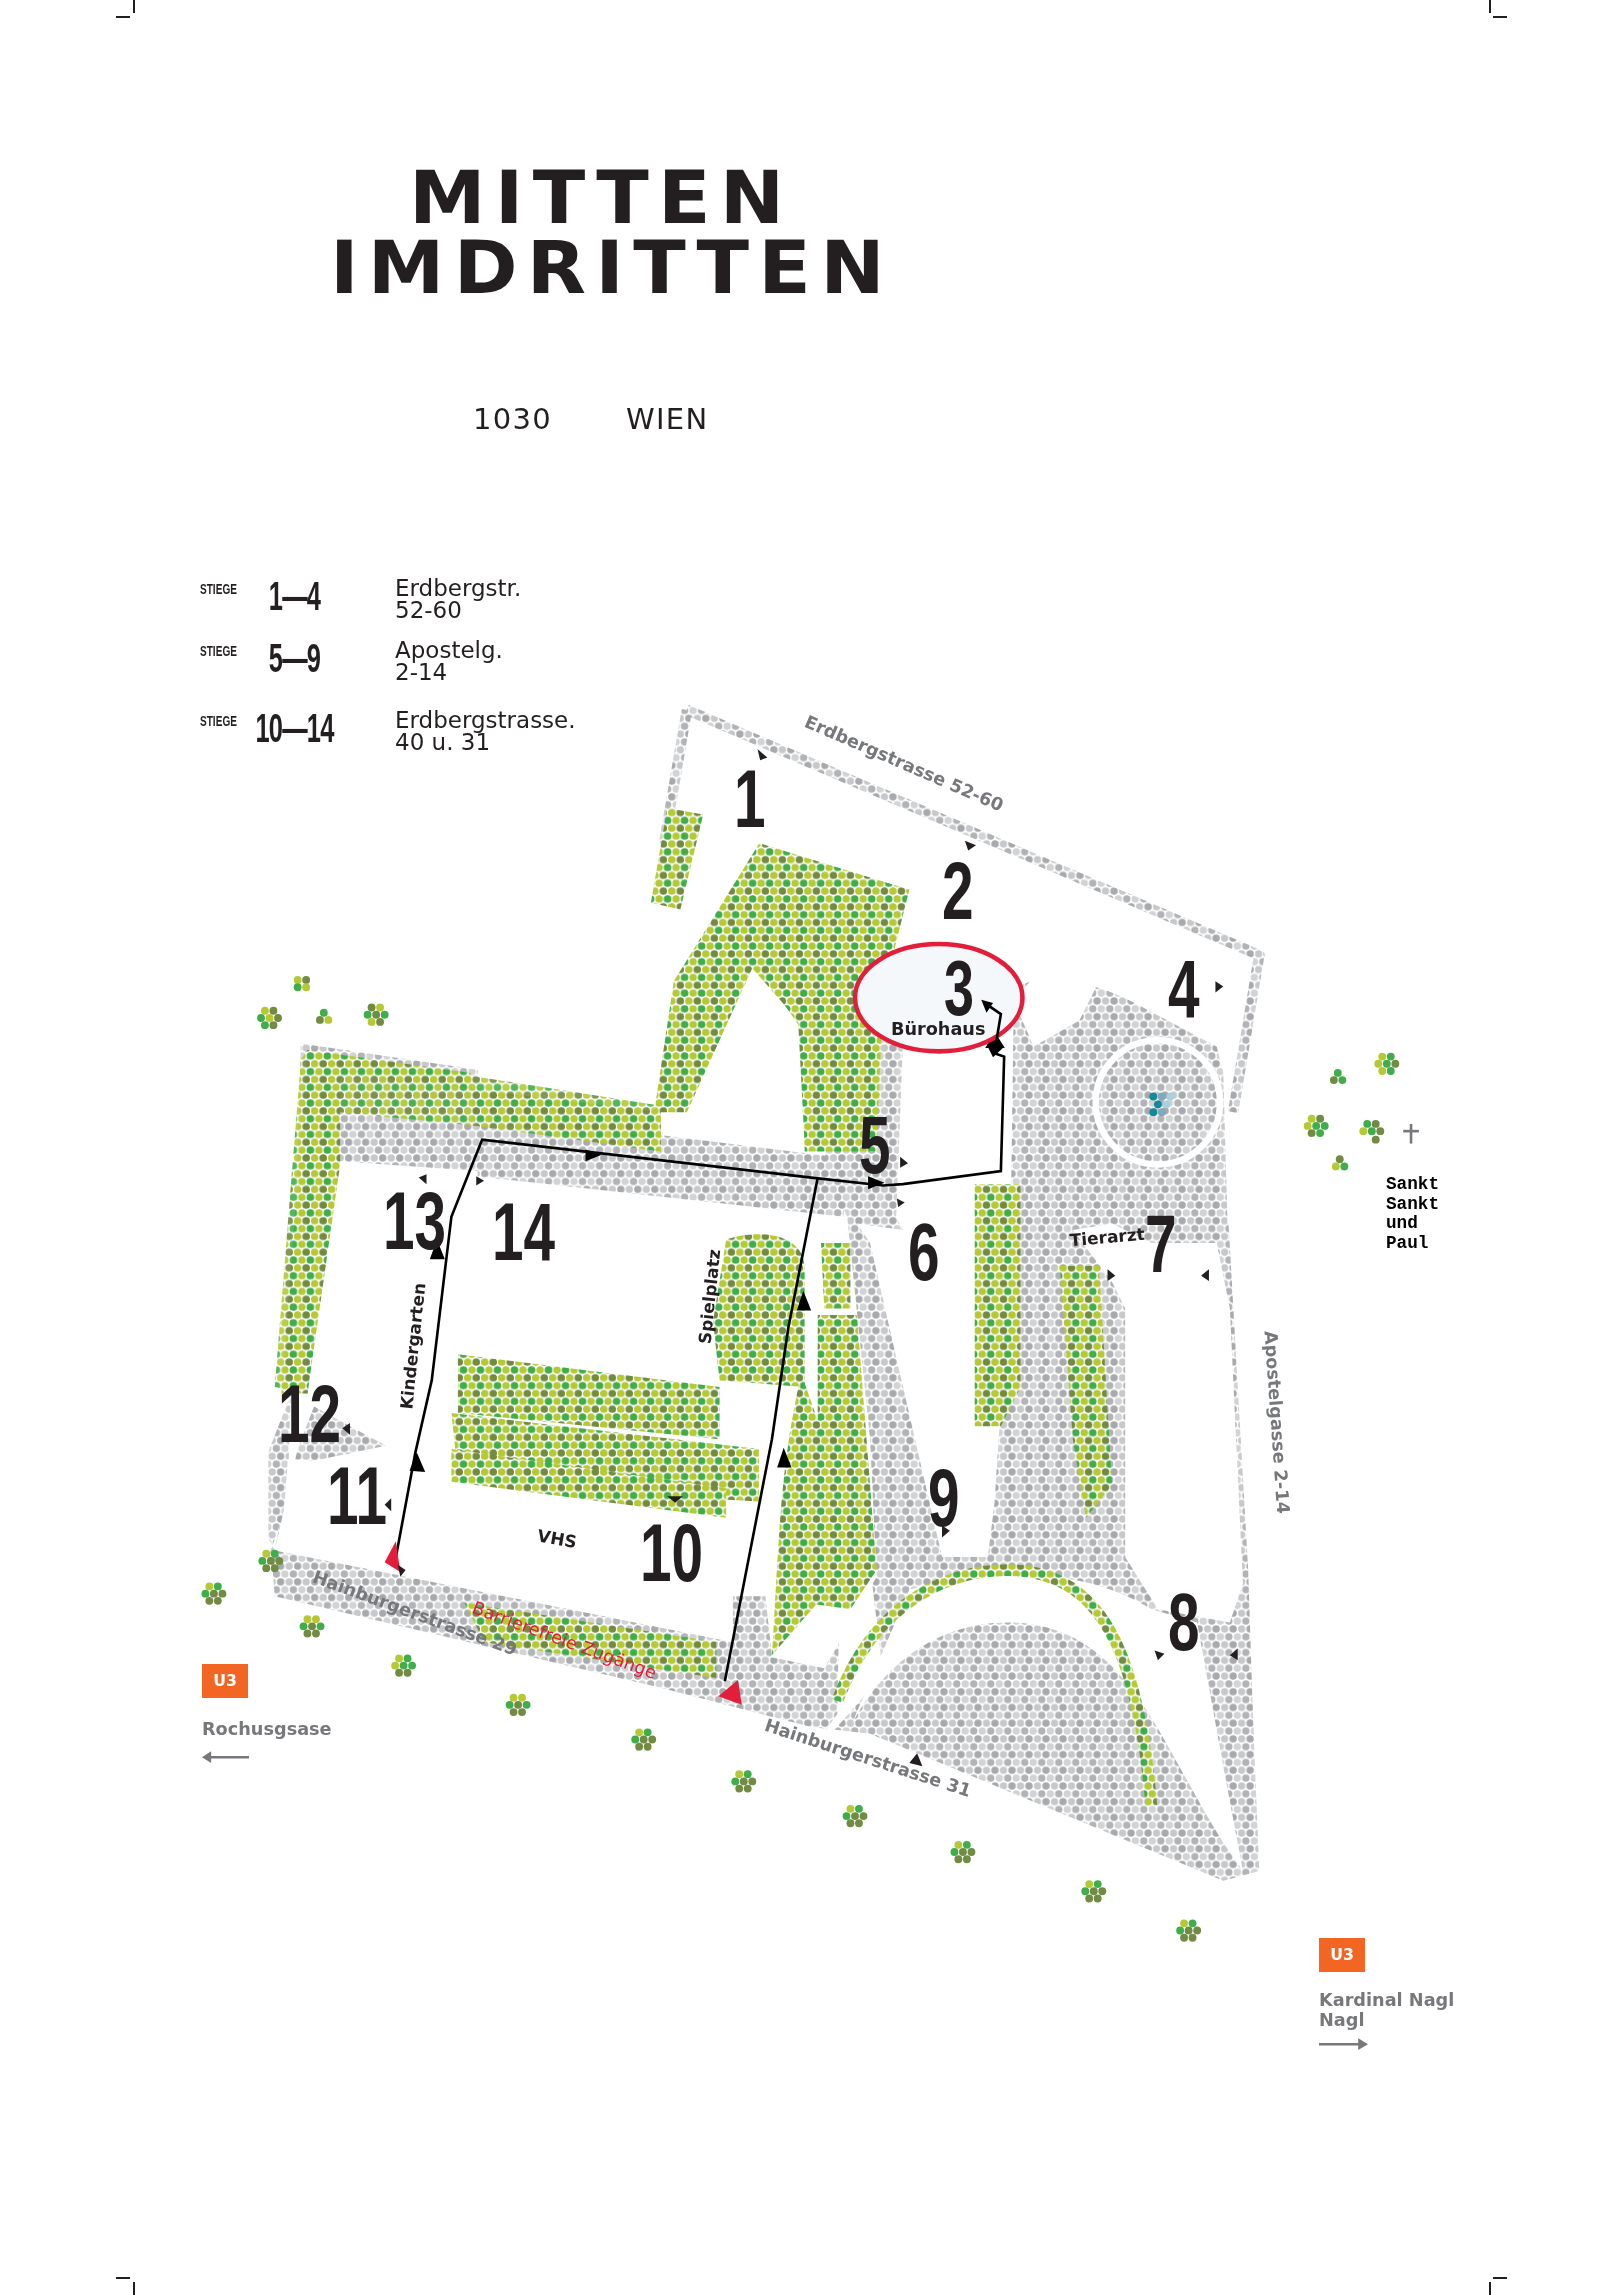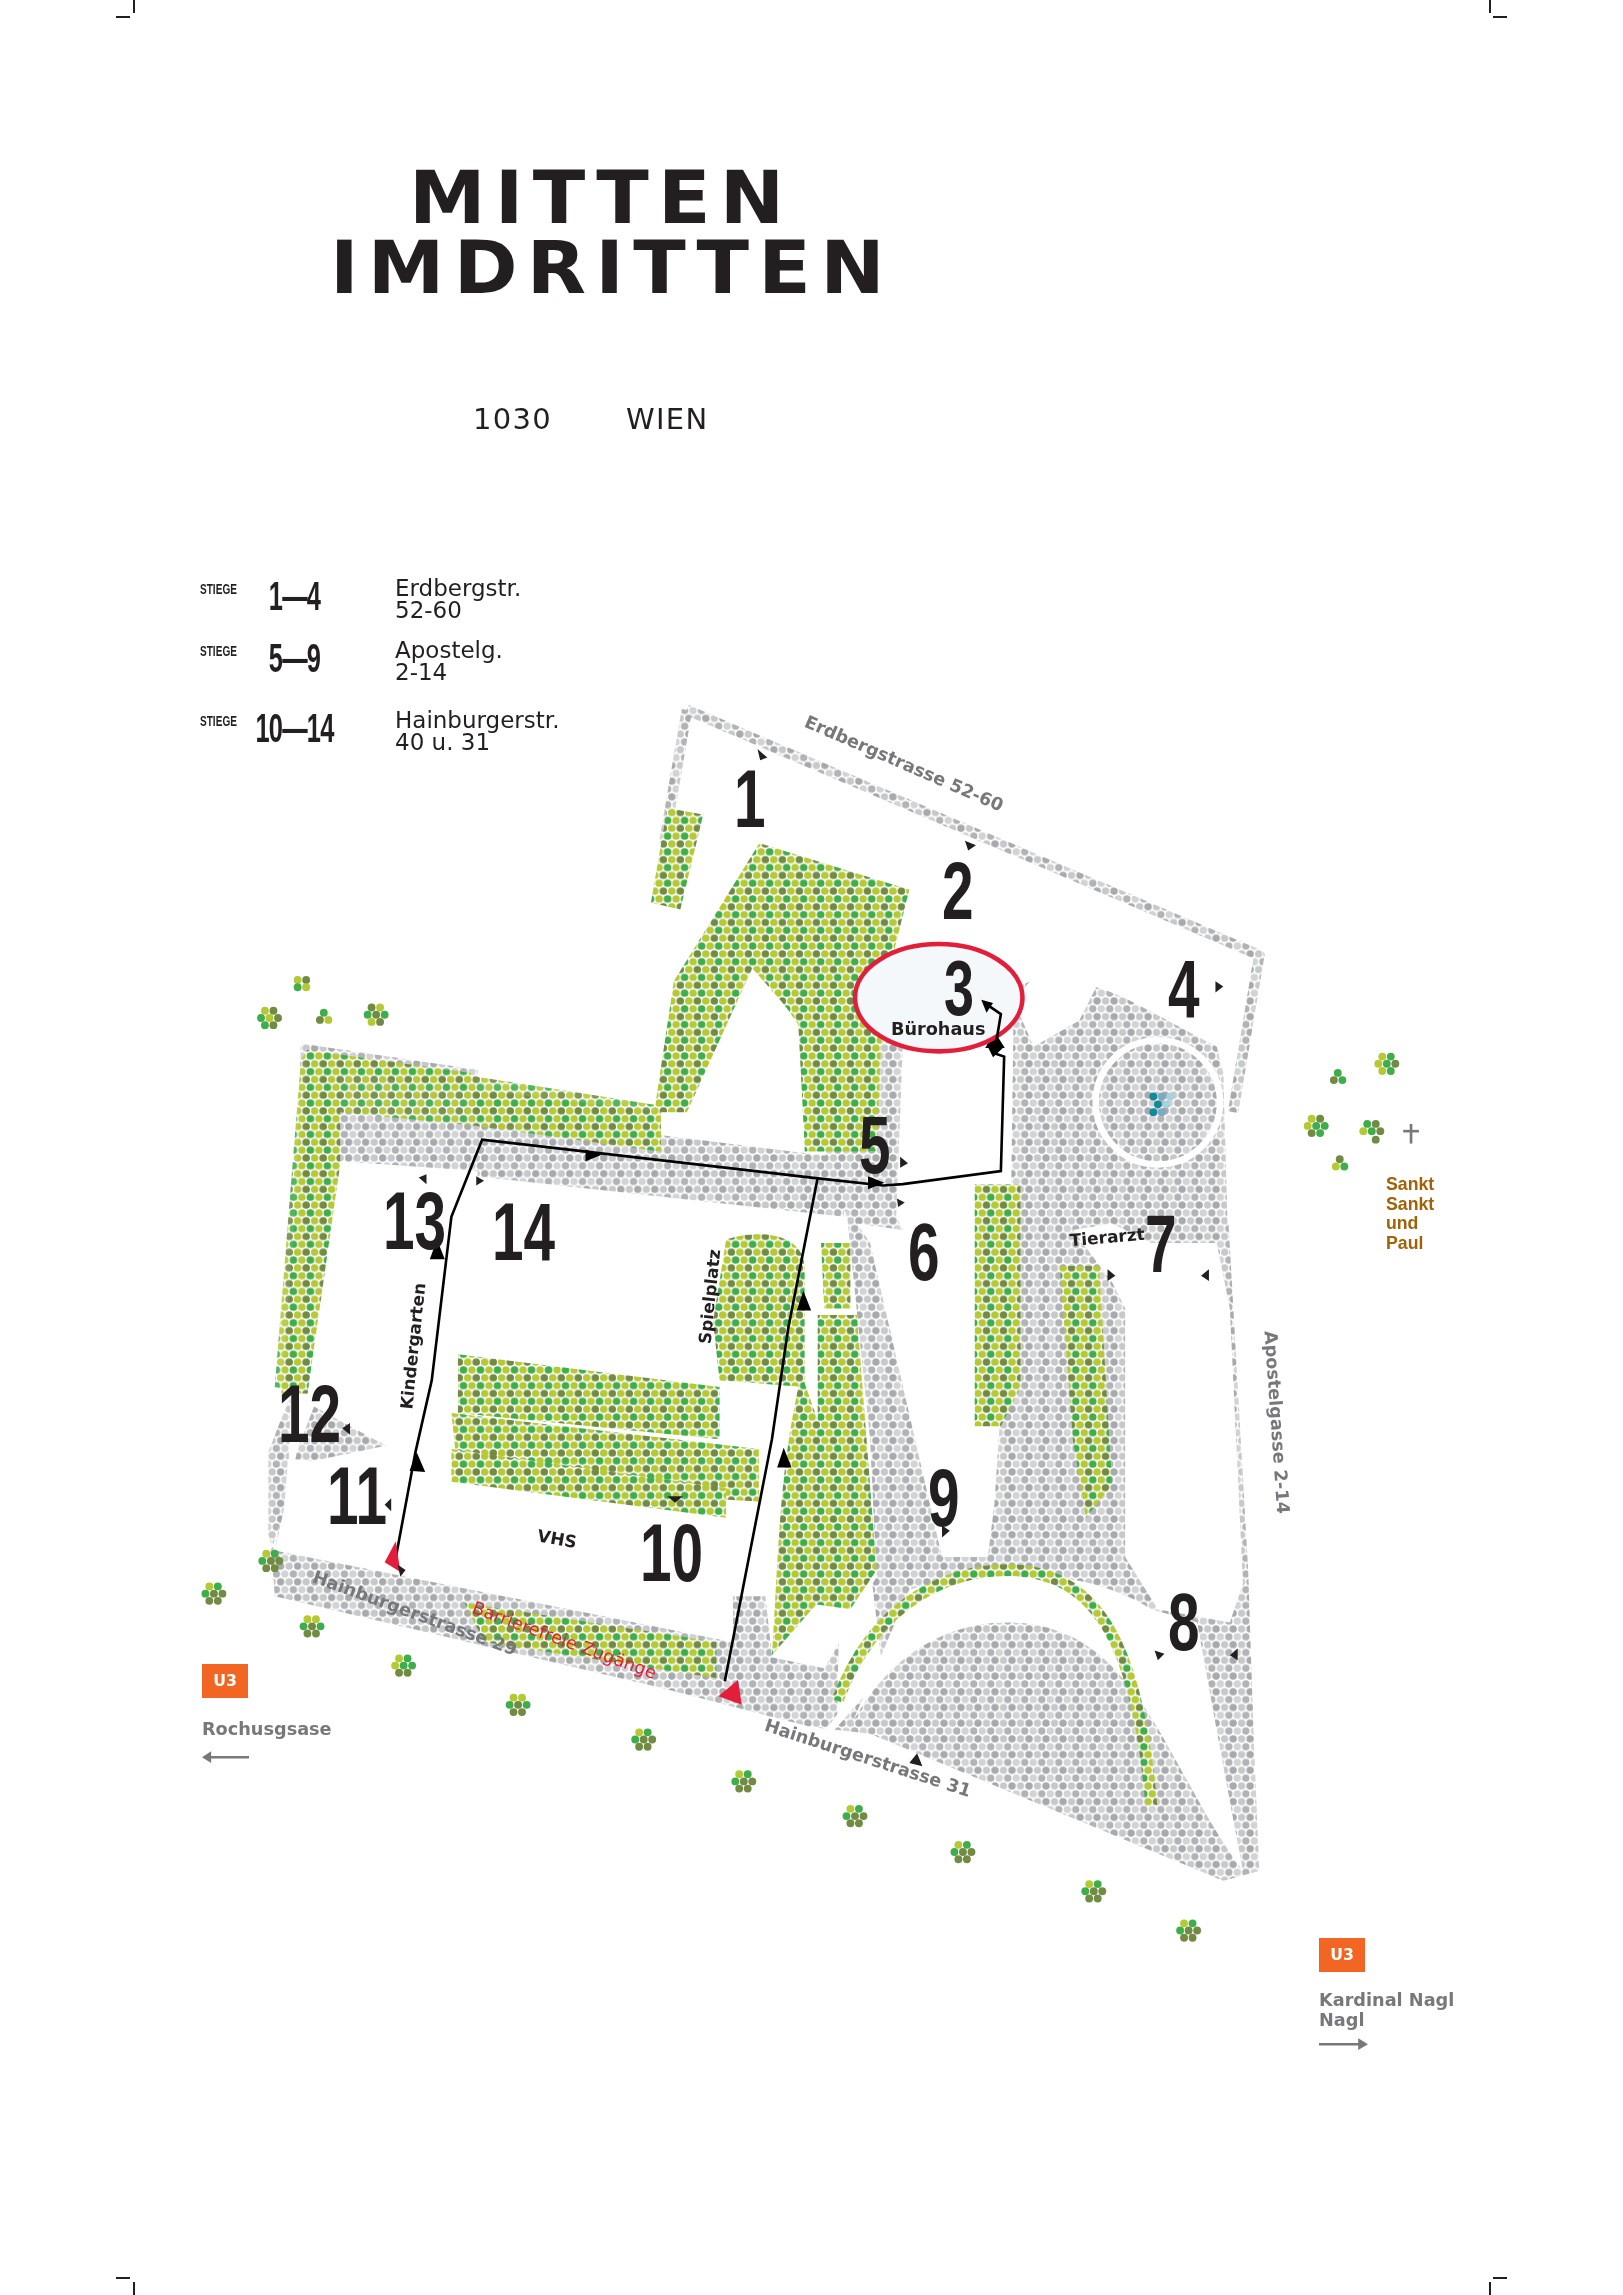--- a/index.html
+++ b/index.html
@@ -10,21 +10,21 @@
   .title .l2 { display: block; }
   .sub { position: absolute; top: 402px; font-family: "DejaVu Sans", sans-serif; font-size: 29px; color: #231f20; letter-spacing: 1.3px; margin-left: 8px; }
   .legend-row { position: absolute; left: 200px; height: 65px; }
   .stiege { position: absolute; left: 0; top: 5.2px; font-family: "Liberation Sans", sans-serif; font-weight: bold; font-size: 14.4px; color: #231f20; transform: scaleX(0.7); transform-origin: left; letter-spacing: 0px; }
   .range { position: absolute; top: -2.6px; font-family: "Liberation Sans", sans-serif; font-weight: bold; font-size: 41px; color: #231f20; transform: scaleX(0.62); transform-origin: center; text-align: center; width: 157px; letter-spacing: -1.3px; }
   .addr { position: absolute; left: 195px; top: 1.3px; font-family: "DejaVu Sans", sans-serif; font-size: 23px; line-height: 22px; color: #231f20; }
   .map { position: absolute; left: 0; top: 0; }
   .u3 { position: absolute; width: 46px; height: 34px; background: #f26522; color: #fff; font-family: "DejaVu Sans", sans-serif; font-weight: bold; font-size: 15.7px; line-height: 34px; text-align: center; }
   .station { position: absolute; font-family: "DejaVu Sans", sans-serif; font-weight: bold; font-size: 17.7px; line-height: 19.6px; color: #77787b; }
   .arrow { position: absolute; }
-  .church { position: absolute; font-family: Liberation Sans, sans-serif; font-weight: bold; font-size: 17.7px; line-height: 19.6px; color: #a16207; }
+  .church { position: absolute; font-family: Liberation Mono, monospace; font-weight: bold; font-size: 17.7px; line-height: 19.6px; color: #000000; }
 </style>
 </head>
 <body>
 
 <div class="crop" style="left:133px;top:0;width:2px;height:13px;"></div>
 <div class="crop" style="left:116px;top:16.4px;width:14.4px;height:2px;"></div>
 <div class="crop" style="left:1489px;top:0;width:2px;height:13px;"></div>
 <div class="crop" style="left:1493px;top:16.4px;width:14.4px;height:2px;"></div>
 <div class="crop" style="left:133px;top:2282px;width:2px;height:13px;"></div>
 <div class="crop" style="left:116px;top:2277px;width:14.4px;height:2px;"></div>
@@ -44,21 +44,21 @@
   <div class="addr"><span>Erdbergstr.</span><br><span>52-60</span></div>
 </div>
 <div class="legend-row" style="top:638px;">
   <div class="stiege">STIEGE</div>
   <div class="range" style="left:16.4px;">5—9</div>
   <div class="addr"><span>Apostelg.</span><br><span>2-14</span></div>
 </div>
 <div class="legend-row" style="top:708px;">
   <div class="stiege">STIEGE</div>
   <div class="range" style="left:16.4px;">10—14</div>
-  <div class="addr"><span>Hainburgerstr.</span><br><span>40 u. 31</span></div>
+  <div class="addr"><span>Erdbergstrasse.</span><br><span>40 u. 31</span></div>
 </div>
 
 <svg class="map" width="1623" height="2295" viewBox="0 0 2481 3508" xmlns="http://www.w3.org/2000/svg">
   <defs>
     <pattern id="gray" width="26" height="24" patternUnits="userSpaceOnUse">
       <rect width="26" height="24" fill="#ffffff"></rect>
       <circle cx="6.5" cy="6" r="5.6" fill="#b1b3b6"></circle>
       <circle cx="19.5" cy="6" r="5.6" fill="#d1d3d4"></circle>
       <circle cx="0" cy="18" r="5.6" fill="#c7c8ca"></circle>
       <circle cx="13" cy="18" r="5.6" fill="#a7a9ac"></circle>

